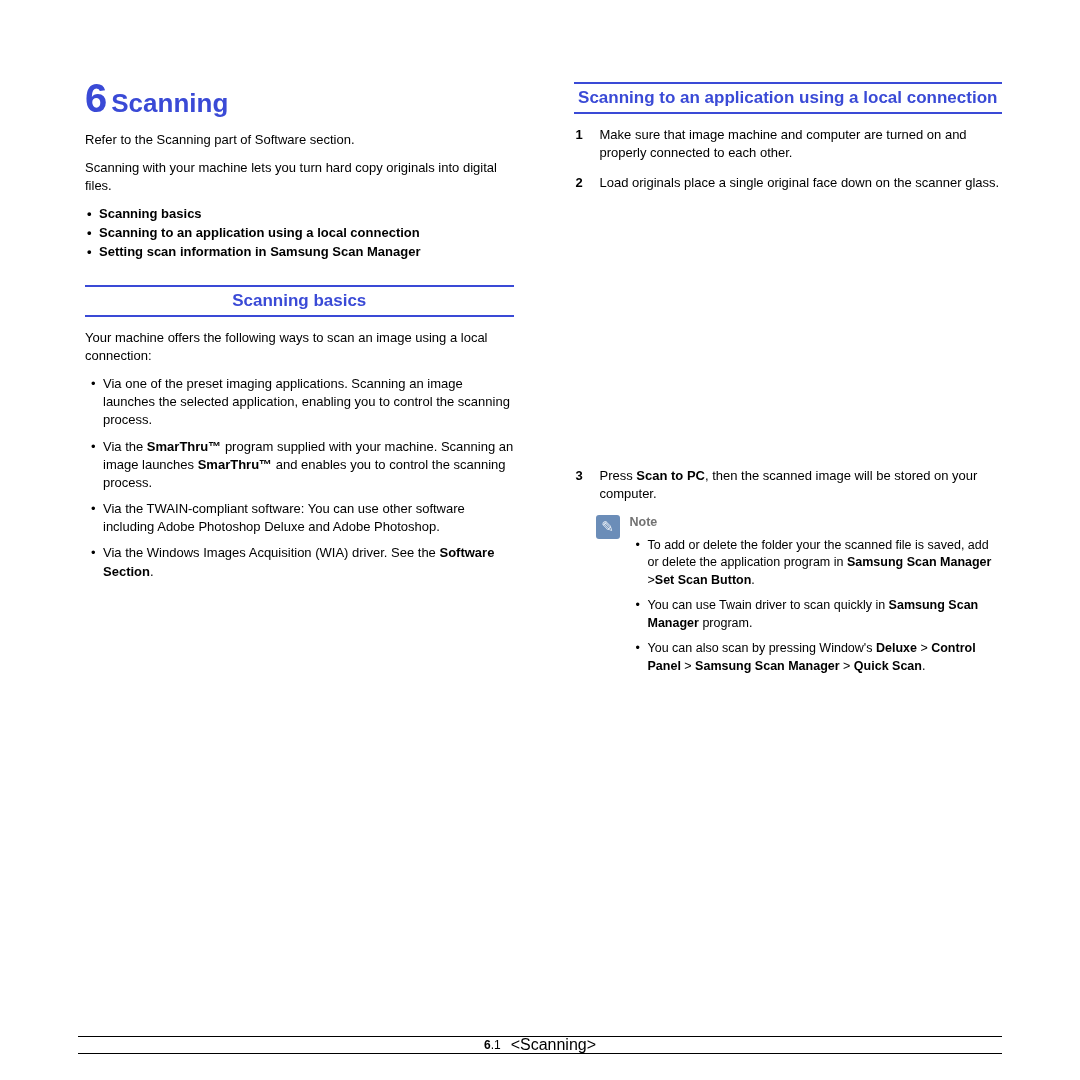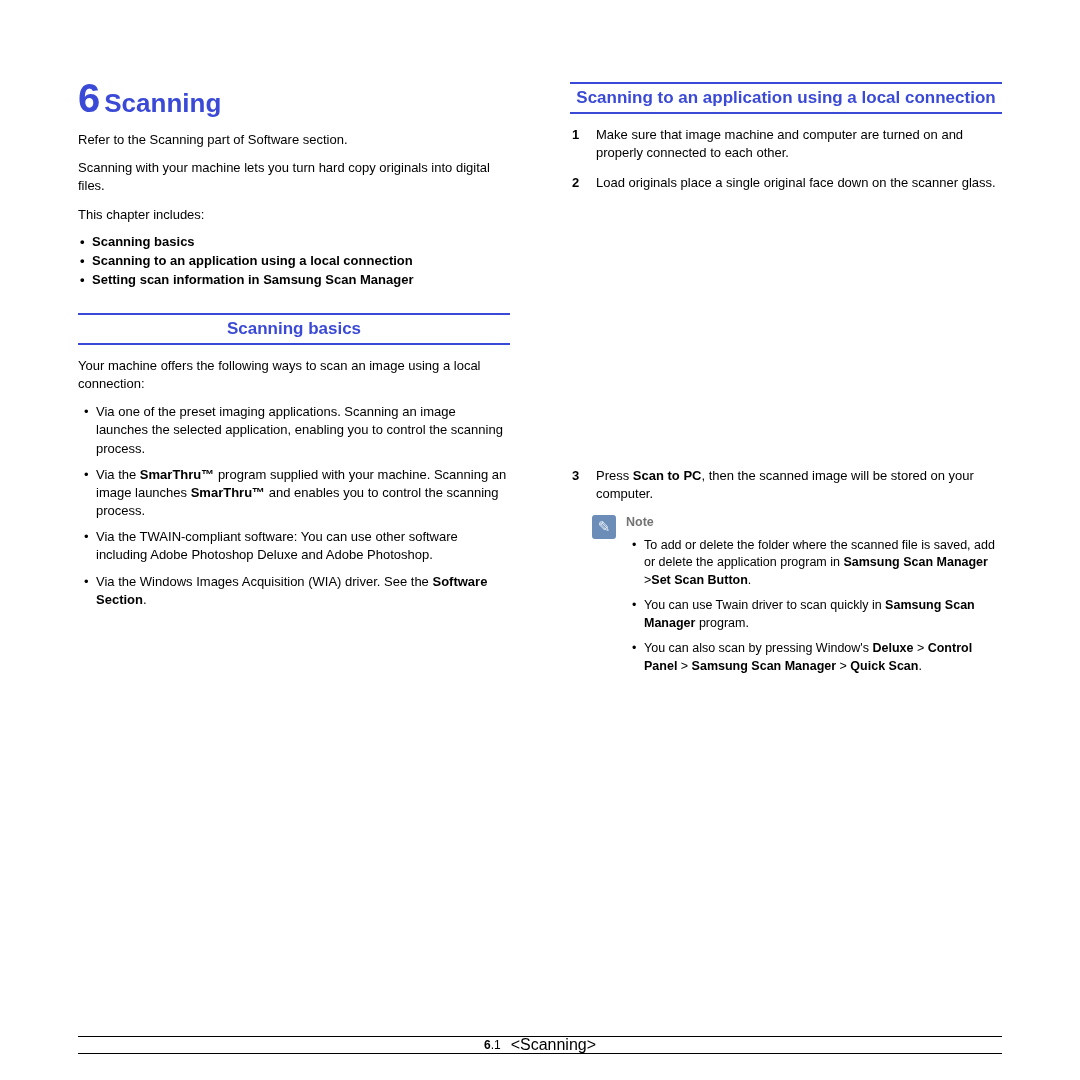--- a/index.html
+++ b/index.html
@@ -9,20 +9,21 @@
     color: #000;
     background: #fff;
     width: 1080px;
     height: 1080px;
     position: relative;
     padding: 76px 78px 40px 78px;
   }
   .columns {
     display: flex;
     gap: 60px;
+    margin-left: 7px;
   }
   .col {
     flex: 1;
     min-width: 0;
   }
   .chapter-title {
     color: #3A4AD6;
     font-weight: bold;
     margin-bottom: 10px;
   }
@@ -146,21 +147,20 @@
 </head>
 <body>
 
 <div class="columns">
   <div class="col">
     <div class="chapter-title">
       <span class="chapter-num">6</span><span class="chapter-word">Scanning</span>
     </div>
     <p class="para">Refer to the Scanning part of Software section.</p>
     <p class="para">Scanning with your machine lets you turn hard copy originals into digital files.</p>
-    <p class="para">This chapter includes:</p>
     <ul class="topics">
       <li>Scanning basics</li>
       <li>Scanning to an application using a local connection</li>
       <li>Setting scan information in Samsung Scan Manager</li>
     </ul>
 
     <div class="section-heading">Scanning basics</div>
     <p class="para">Your machine offers the following ways to scan an image using a local connection:</p>
     <ul class="bullets">
       <li>Via one of the preset imaging applications. Scanning an image launches the selected application, enabling you to control the scanning process.</li>
@@ -177,21 +177,21 @@
       <li>Load originals place a single original face down on the scanner glass.</li>
     </ol>
     <div class="gap"></div>
     <ol class="steps" style="counter-reset: step 2;">
       <li><span>Press </span><b>Scan to PC</b><span>, then the scanned image will be stored on your computer.</span></li>
     </ol>
     <div class="note-block">
       <div class="note-icon">✎</div>
       <div class="note-title">Note</div>
       <ul class="bullets">
-        <li><span>To add or delete the folder where the scanned file is saved, add or delete the application program in </span><b>Samsung Scan Manager</b><span> &gt;</span><b>Set Scan Button</b><span>.</span></li>
+        <li><span>To add or delete the folder your the scanned file is saved, add or delete the application program in </span><b>Samsung Scan Manager</b><span> &gt;</span><b>Set Scan Button</b><span>.</span></li>
         <li><span>You can use Twain driver to scan quickly in </span><b>Samsung Scan Manager</b><span> program.</span></li>
         <li><span>You can also scan by pressing Window's </span><b>Deluxe</b><span> &gt; </span><b>Control Panel</b><span> &gt; </span><b>Samsung Scan Manager</b><span> &gt; </span><b>Quick Scan</b><span>.</span></li>
       </ul>
     </div>
   </div>
 </div>
 
 <div class="footer">
   <span class="pg-bold">6</span>
     <span>.1</span>

